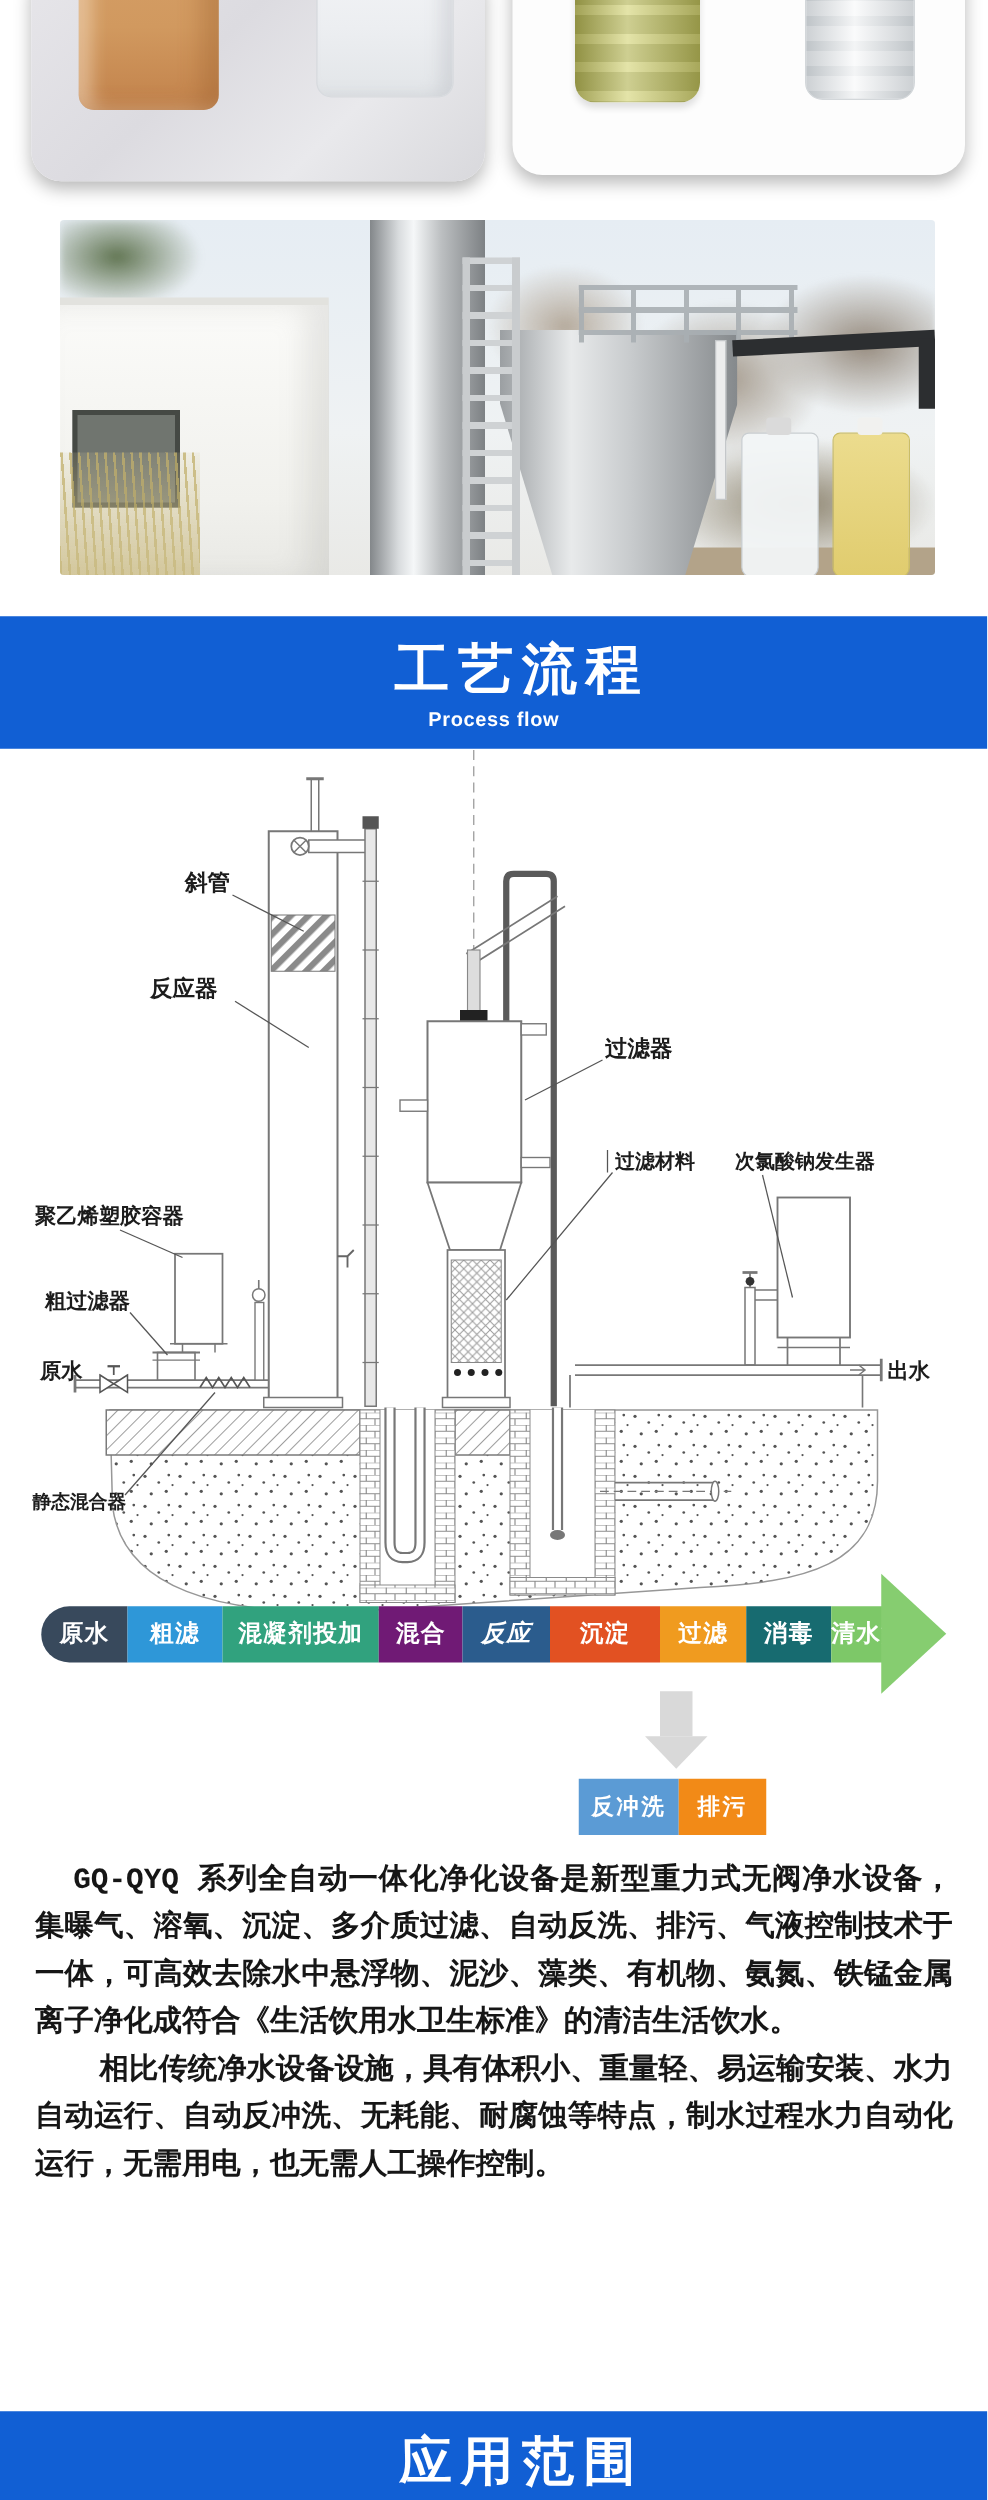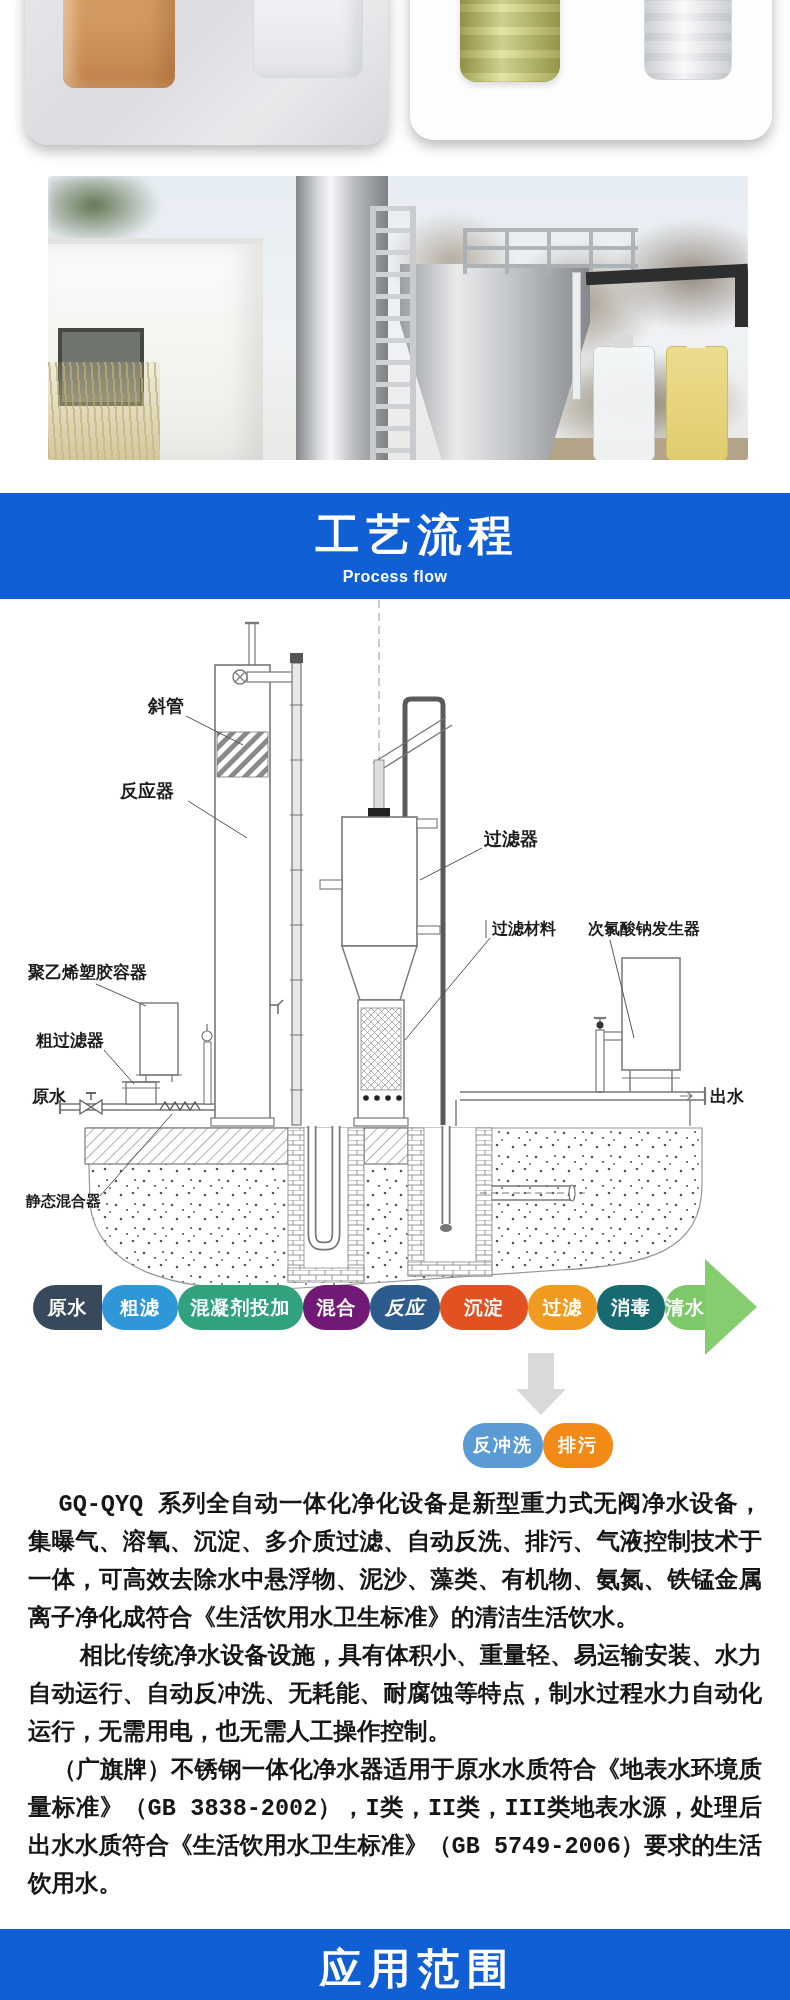--- a/index.html
+++ b/index.html
@@ -77,21 +77,21 @@
   #banner-application .banner-title{font-size:42px;padding-top:12px;}
   .banner-sub{font-size:16px;letter-spacing:.5px;margin-top:3px;font-weight:600;}
 
   
   #diagram{position:absolute;left:0;top:596px;width:790px;height:700px;}
   #diagram text{fill:#1c1c1c;font-weight:700;}
 
   
   #flow-bar{position:absolute;left:33px;top:1285px;height:45px;display:flex;}
   .seg{height:45px;line-height:45px;text-align:center;color:#fff;font-size:19px;font-weight:700;
-       letter-spacing:1px;white-space:nowrap;border-radius:22px;}
+       letter-spacing:1px;white-space:nowrap;}
   .seg.cap{border-radius:23px 0 0 23px;}
   #flow-head{position:absolute;left:705px;top:1259px;width:0;height:0;
        border-top:48px solid transparent;border-bottom:48px solid transparent;border-left:52px solid #86cd70;}
 
   
   #down-arrow{position:absolute;left:505px;top:1353px;width:72px;}
   #down-arrow .shaft{width:26px;height:36px;margin:0 auto;}
   #down-arrow .head{width:0;height:0;margin:0 auto;
        border-left:25px solid transparent;border-right:25px solid transparent;border-top:26px solid #d9d9d9;}
 
@@ -348,20 +348,19 @@
   </div>
 
   <div id="backwash-bar">
     <div class="seg" style="width: 80px; background-color: rgb(91, 155, 213);">反冲洗</div>
     <div class="seg" style="width: 70px; background-color: rgb(242, 138, 23);">排污</div>
   </div>
 
   <div id="desc">
     <p class="p1">GQ-QYQ 系列全自动一体化净化设备是新型重力式无阀净水设备，集曝气、溶氧、沉淀、多介质过滤、自动反洗、排污、气液控制技术于一体，可高效去除水中悬浮物、泥沙、藻类、有机物、氨氮、铁锰金属离子净化成符合《生活饮用水卫生标准》的清洁生活饮水。</p>
     <p class="p2">相比传统净水设备设施，具有体积小、重量轻、易运输安装、水力自动运行、自动反冲洗、无耗能、耐腐蚀等特点，制水过程水力自动化运行，无需用电，也无需人工操作控制。</p>
-    <p class="p3">（广旗牌）不锈钢一体化净水器适用于原水水质符合《地表水环境质量标准》（GB 3838-2002），I类，II类，III类地表水源，处理后出水水质符合《生活饮用水卫生标准》（GB 5749-2006）要求的生活饮用水。</p>
   </div>
 
   <div class="banner" id="banner-application" style="background-color: rgb(17, 95, 212);">
     <div class="banner-title">应用范围</div>
   </div>
 
 </div>
 
 </body></html>

